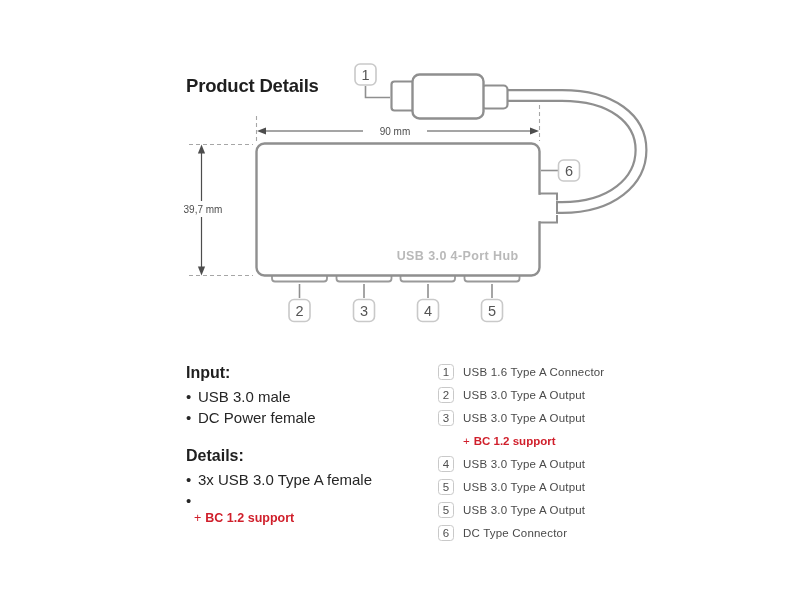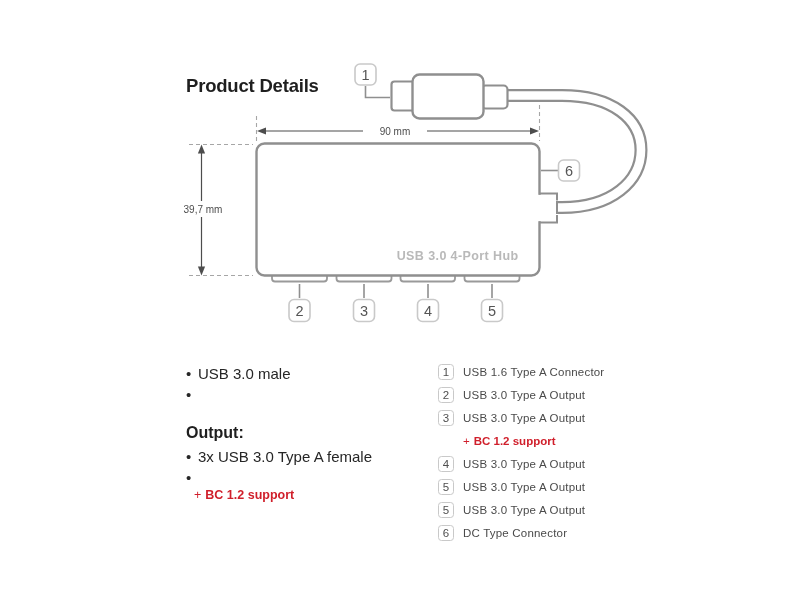--- a/index.html
+++ b/index.html
@@ -119,29 +119,31 @@
 
     <rect x="417.5" y="299.5" width="21" height="22" rx="5" fill="#ffffff" stroke="#c9c9c9" stroke-width="1.6"></rect>
     <text class="svg-callout-digit" x="428" y="315.5" text-anchor="middle">4</text>
 
     <rect x="481.5" y="299.5" width="21" height="22" rx="5" fill="#ffffff" stroke="#c9c9c9" stroke-width="1.6"></rect>
     <text class="svg-callout-digit" x="492" y="315.5" text-anchor="middle">5</text>
   </g>
 </svg>
 
 <div class="spec-block">
+  <div class="spec-heading">Input:</div>
   <div class="spec-item">
     <span class="spec-bullet">•</span>
     <span>USB 3.0 male</span>
   </div>
   <div class="spec-item">
     <span class="spec-bullet">•</span>
+    <span>DC Power female</span>
   </div>
 
-  <div class="spec-heading second">Output:</div>
+  <div class="spec-heading second">Details:</div>
   <div class="spec-item">
     <span class="spec-bullet">•</span>
     <span>3x USB 3.0 Type A female</span>
   </div>
   <div class="spec-item">
     <span class="spec-bullet">•</span>
   </div>
   <div class="spec-note red">
     <span class="plus">+</span><span>BC 1.2 support</span>
   </div>

